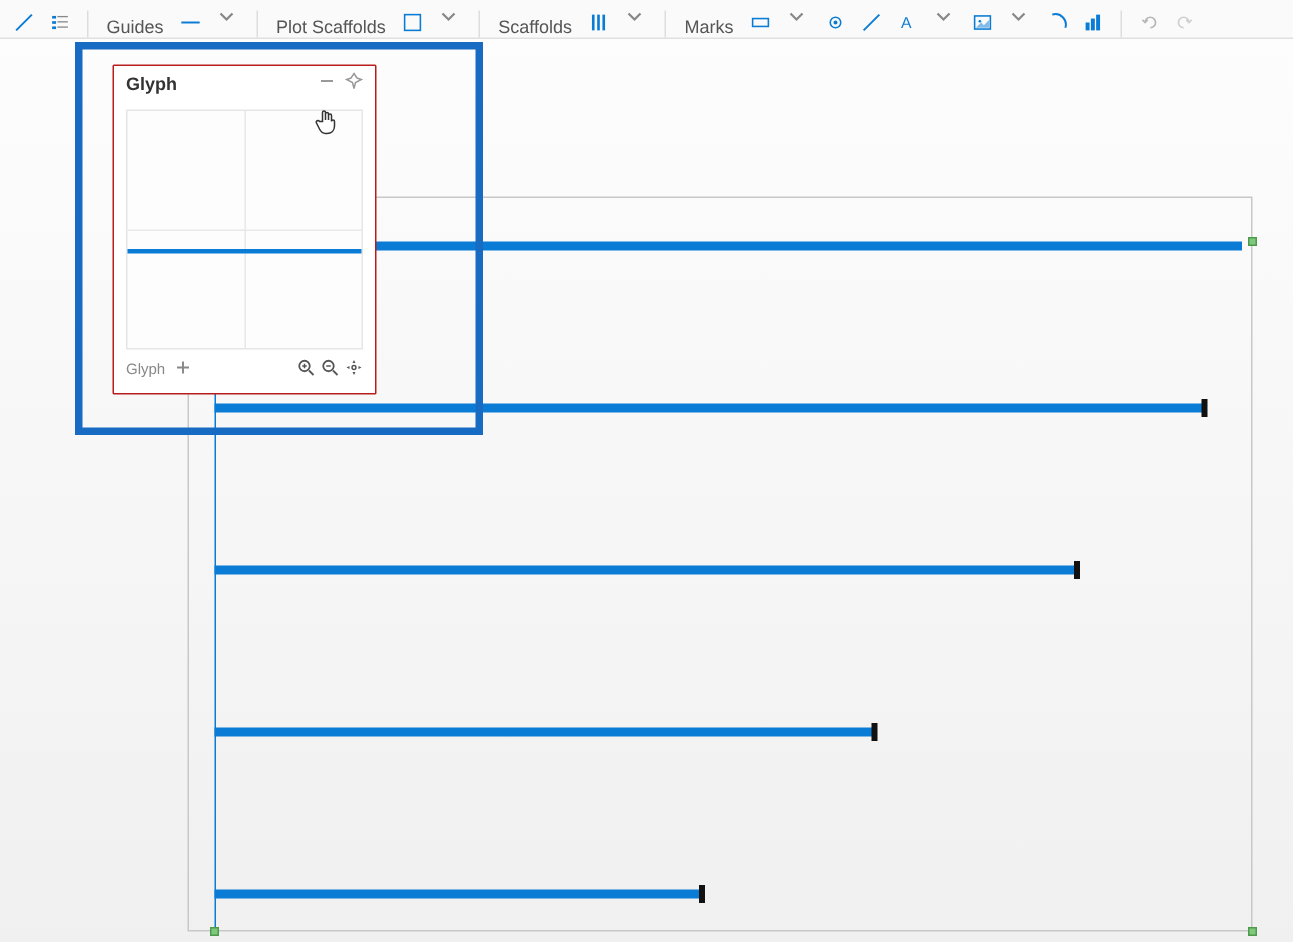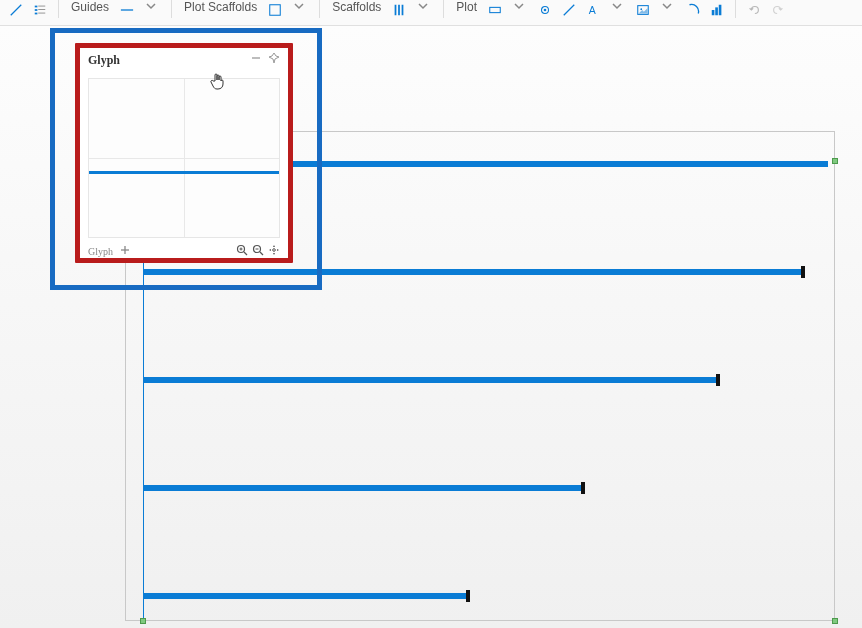--- a/index.html
+++ b/index.html
@@ -10,21 +10,21 @@
       width: 862px;
       height: 628px;
       overflow: hidden;
       position: relative;
     }
     .toolbar {
       height: 26px;
       background: #fafafa;
       border-bottom: 1px solid #e0e0e0;
       display: flex;
-      align-items: flex-start;
+      align-items: flex-end;
       padding: 0 6px;
       gap: 4px;
     }
     .toolbar-sep {
       width: 1px;
       height: 18px;
       background: #ddd;
       margin: 0 4px;
     }
     .toolbar-btn {
@@ -88,27 +88,26 @@
       position: absolute;
       width: 6px;
       height: 6px;
       background: #7fc97f;
       border: 1px solid #4d9a4d;
     }
     .glyph-panel {
       position: absolute;
       left: 75px;
       top: 43px;
-      width: 218px;
+      width: 176px;
       height: 220px;
       background: #fff;
-      border: 5px solid #b91c1c;
+      border: 1px solid #b91c1c;
       border-radius: 1px;
       z-index: 20;
-      font-family: Liberation Serif, serif;
     }
     .glyph-highlight {
       position: absolute;
       left: 50px;
       top: 28px;
       width: 272px;
       height: 262px;
       border: 5px solid #186bc2;
       z-index: 25;
       pointer-events: none;
@@ -243,21 +242,21 @@
         <rect x="11" y="2" width="2" height="12" fill="#0a7cd5"></rect>
       </svg>
   </div>
   <div class="toolbar-btn chev">
     <svg class="icon-sm" viewBox="0 0 12 12">
         <path d="M2 4 L6 8 L10 4" stroke="#888" stroke-width="1.5" fill="none"></path>
       </svg>
   </div>
   <div class="toolbar-sep"></div>
 
-  <span class="toolbar-label">Plot</span>
+  <span class="toolbar-label">Marks</span>
   <div class="toolbar-btn">
     <svg class="icon" viewBox="0 0 16 16">
         <rect x="2" y="5" width="12" height="6" fill="none" stroke="#0a7cd5" stroke-width="1.2"></rect>
       </svg>
   </div>
   <div class="toolbar-btn chev">
     <svg class="icon-sm" viewBox="0 0 12 12">
         <path d="M2 4 L6 8 L10 4" stroke="#888" stroke-width="1.5" fill="none"></path>
       </svg>
   </div>

